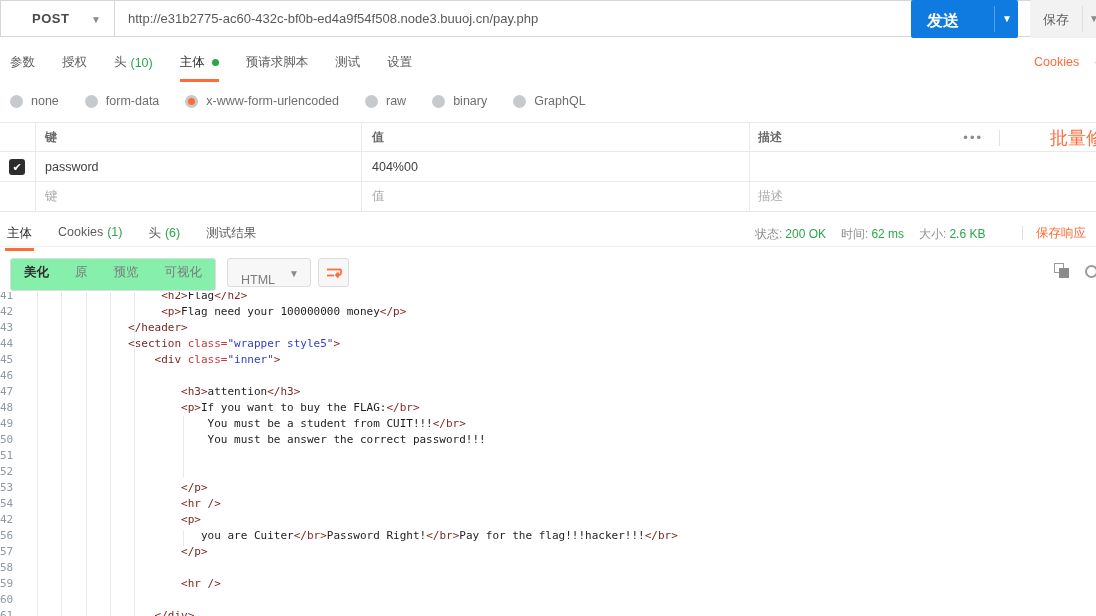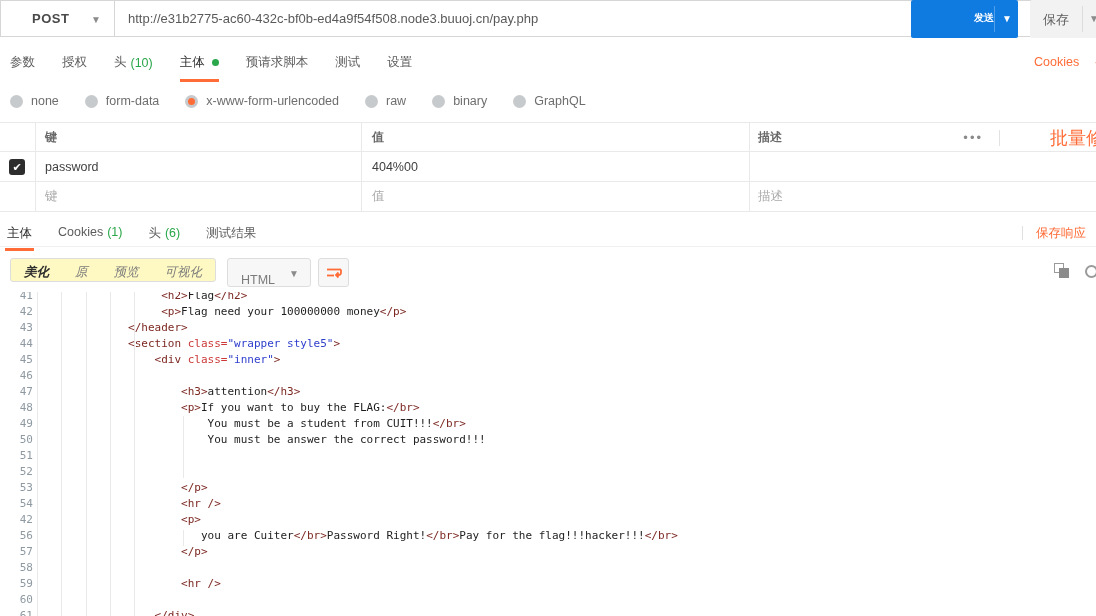--- a/index.html
+++ b/index.html
@@ -12,22 +12,22 @@
   .method-box { position:absolute; left:0; top:0; width:115px; height:37px;
     border:1px solid #d6d6d6; background:#fff; display:flex; align-items:center; }
   .method-box .label { padding-left:31px; font-size:13px; font-weight:bold; color:#4a4a4a; letter-spacing:.5px; }
   .caret { font-size:10px; color:#8b8b8b; line-height:1; }
   .method-box .caret { position:absolute; right:13px; top:14px; }
   .url-box { position:absolute; left:114px; top:0; width:955px; height:37px;
     border:1px solid #d6d6d6; background:#fff; display:flex; align-items:center; }
   .url-box .url { padding-left:13px; font-size:13px; color:#5a5a5a; white-space:nowrap; }
   .send-btn { position:absolute; left:911px; top:0; width:107px; height:38px;
     background:#0f7ae0; border-radius:2px; color:#fff; cursor:pointer; }
-  .send-btn .send-label { position:absolute; left:0; width:83px; text-align:right; top:11px;
-    font-size:10px; font-weight:bold; }
+  .send-btn .send-label { position:absolute; left:0; width:83px; text-align:left; top:11px;
+    font-size:16px; font-weight:bold;padding-left:16px; }
   .send-btn .split { position:absolute; left:83px; top:6px; width:1px; height:26px; background:rgba(255,255,255,.28); }
   .send-btn .caret { position:absolute; left:91px; top:14px; color:#fff; }
   .save-btn { position:absolute; left:1030px; top:0; width:86px; height:38px;
     background:#f2f2f2; border-radius:2px; color:#5f5f5f; }
   .save-btn .save-label { position:absolute; left:13px; top:11px; font-size:13px; }
   .save-btn .split { position:absolute; left:52px; top:6px; width:1px; height:26px; background:#dcdcdc; }
   .save-btn .caret { position:absolute; left:59px; top:14px; }
 
   
   .req-tabs { position:absolute; top:46px; left:0; width:1096px; height:33px; }
@@ -74,22 +74,22 @@
     border-bottom:3px solid transparent; cursor:pointer; }
   .resp-tab.active { color:#2c2c2c; border-bottom-color:#ff6c37; }
   .resp-stats { position:absolute; left:755px; top:8px; display:flex; gap:15px; font-size:12px; white-space:nowrap; }
   .stat-label { color:#8f8f8f; }
   .stat-value { color:#2aa74a; margin-left:3px; }
   .stats-divider { position:absolute; left:1022px; top:8px; width:1px; height:14px; background:#e0e0e0; }
   .save-response { position:absolute; left:1036px; top:7px; font-size:12.5px; color:#ff6c37; white-space:nowrap; cursor:pointer; }
 
   
   .resp-controls { position:absolute; top:258px; left:0; width:1096px; height:30px; }
-  .view-group { position:absolute; left:10px; top:0; height:24px; display:flex;
-    background:#fef9c3; border:1px solid #ddd; border-radius:3px;font-style:italic; }
+  .view-group { position:absolute; left:10px; top:0; height:33px; display:flex;
+    background:#86efac; border:1px solid #ddd; border-radius:3px; }
   .view-tab { padding:0 13px; font-size:12.5px; color:#7b7b7b; line-height:27px; cursor:pointer; }
   .view-tab.active { color:#2f2f2f; font-weight:bold; }
   .fmt-select { position:absolute; left:227px; top:0; width:84px; height:29px; background:#f7f7f7;
     border:1px solid #ddd; border-radius:3px; font-size:12.5px; color:#7b7b7b; cursor:pointer; }
   .fmt-select .fmt-label { position:absolute; left:13px; top:14px; }
   .fmt-select .caret { position:absolute; right:11px; top:10px; }
   .wrap-btn { position:absolute; left:318px; top:0; width:31px; height:29px; background:#f7f7f7;
     border:1px solid #ddd; border-radius:3px; cursor:pointer; display:flex; align-items:center; justify-content:center; }
   .copy-btn { position:absolute; left:1053px; top:4px; width:18px; height:18px; cursor:pointer; }
   .copy-back { position:absolute; left:1px; top:1px; width:10px; height:10px; border:1.5px solid #9a9a9a; background:#fff; }
@@ -99,21 +99,21 @@
 
   
   .code-area { position:absolute; top:292px; left:0; width:1096px; height:324px; background:#fff; overflow:hidden; }
   .indent-guide { position:absolute; top:0; bottom:0; width:1px; background:#e9e9e9; z-index:0; }
   .g1{left:37px} .g2{left:61px} .g3{left:86px} .g4{left:110px} .g5{left:134px}
   .partial-guide { position:absolute; left:183px; width:1px; background:#e9e9e9; z-index:0; }
   .pg1 { top:124px; height:62px; } .pg2 { top:238px; height:16px; }
   .code-pre { position:absolute; top:-4px; left:0; z-index:1; }
   .code-line { display:flex; height:16px; line-height:16px;
     font-family:"DejaVu Sans Mono", monospace; font-size:11px; white-space:pre; }
-  .gutter { display:inline-block; width:33px; text-align:right; color:#8e99a2; flex:none; }
+  .gutter { display:inline-block; width:33px; color:#8e99a2; flex:none; }
   .line-content { margin-left:9px; color:#1d1d1d; }
   .tok-t { color:#7c2822; }
   .tok-a { color:#cb3837; }
   .tok-s { color:#2e3ecc; }
   .tok-p { color:#1d1d1d; }
 </style>
 </head>
 <body>
 
 <div class="app">
@@ -240,20 +240,25 @@
         </div>
     </div>
   </div>
 
   <div class="resp-meta">
     <div class="resp-tabs">
       <div class="resp-tab active"><span>主体</span></div>
       <div class="resp-tab"><span>Cookies</span><span class="count">(1)</span></div>
       <div class="resp-tab"><span>头</span><span class="count">(6)</span></div>
       <div class="resp-tab"><span>测试结果</span></div>
+    </div>
+    <div class="resp-stats">
+      <span><span class="stat-label">状态:</span><span class="stat-value">200 OK</span></span>
+      <span><span class="stat-label">时间:</span><span class="stat-value">62 ms</span></span>
+      <span><span class="stat-label">大小:</span><span class="stat-value">2.6 KB</span></span>
     </div>
     <span class="stats-divider"></span>
     <span class="save-response">保存响应</span>
   </div>
 
   <div class="resp-controls">
     <div class="view-group">
       <div class="view-tab active">美化</div>
       <div class="view-tab">原</div>
       <div class="view-tab">预览</div>

